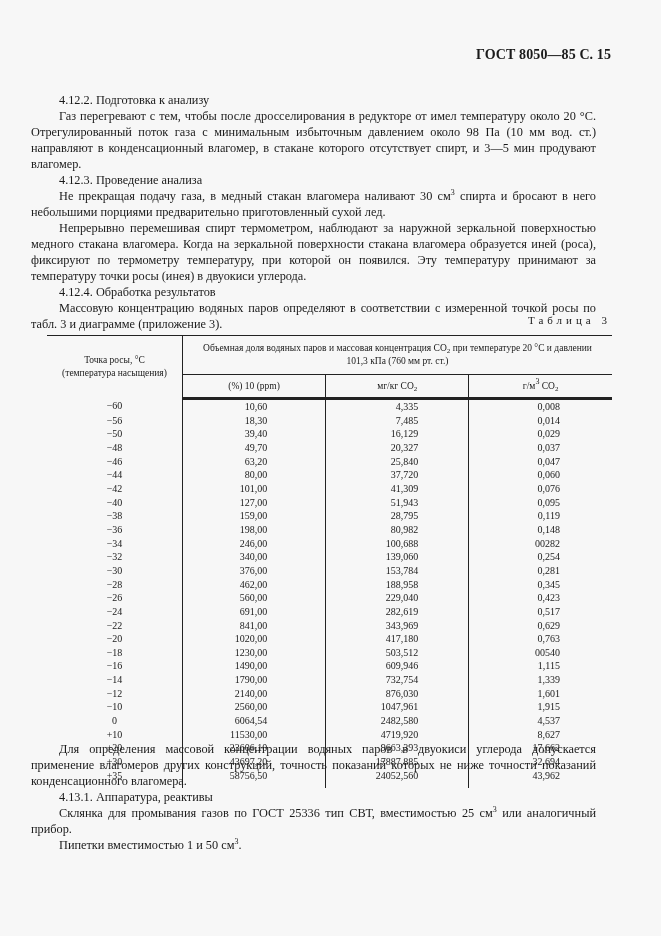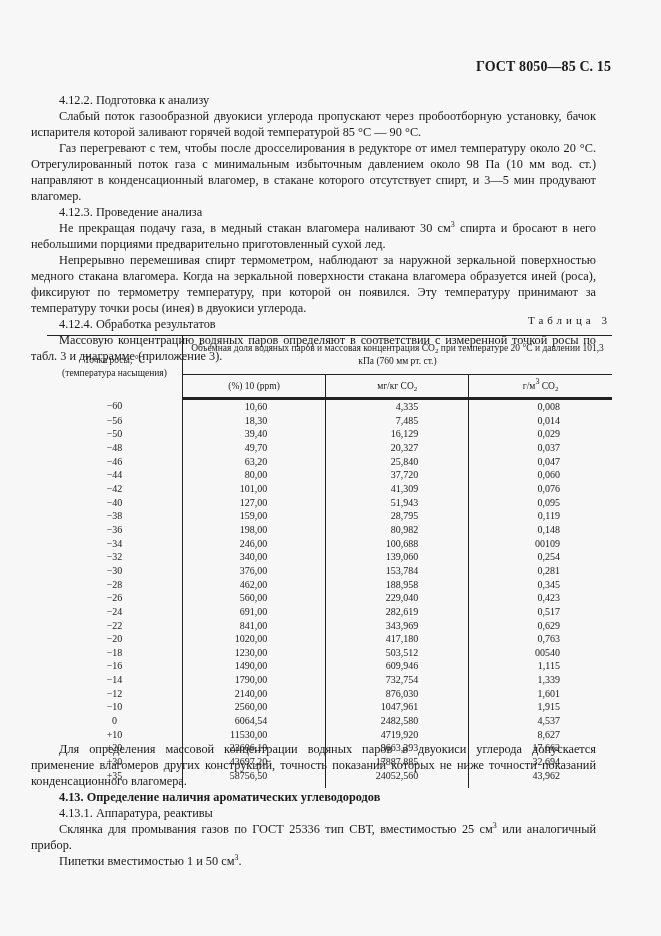--- a/index.html
+++ b/index.html
@@ -2,38 +2,38 @@
 <html><head>
 <meta charset="utf-8">
 <style>
   html, body { margin: 0; padding: 0; }
   body {
     width: 661px; height: 936px; background: #f7f7f7; position: relative;
     font-family: "Liberation Serif", "DejaVu Serif", serif; color: #1a1a1a;
     overflow: hidden;
   }
   .page-header {
-    position: absolute; top: 59px; right: 50px;
+    position: absolute; top: 47px; right: 50px;
     font-weight: bold; font-size: 14px; letter-spacing: 0.1px;
   }
   .text-block { position: absolute; left: 31px; width: 565px; font-size: 12.3px; line-height: 16px; }
   .text-block p { margin: 0; text-align: justify; }
   .ind { text-indent: 28px; }
   .sec { text-indent: 28px; }
   .sec-bold { text-indent: 28px; font-weight: bold; }
   sup { font-size: 8px; line-height: 0; vertical-align: 5px; }
   .table-caption {
     position: absolute; top: 314px; right: 50px; font-size: 11px; letter-spacing: 4px;
   }
   .tbl { position: absolute; left: 47px; top: 335px; width: 565px; }
   .tbl table { border-collapse: collapse; width: 565px; font-size: 9.5px; table-layout: fixed; }
   .tbl th { font-weight: normal; text-align: center; padding: 0; }
   .tbl thead tr.r1 th { border-top: 1.5px solid #222; }
   .h-dew { width: 135px; border-right: 1px solid #222; height: 58px; line-height: 13px; }
-  .h-group { border-bottom: 1px solid #222; height: 34px; line-height: 13px; padding: 2px 8px !important; }
+  .h-group { border-bottom: 1px solid #222; height: 34px; line-height: 13px; padding: 2px 20px !important; }
   .h-col { height: 22px; border-right: 1px solid #222; }
   .h-col:last-child { border-right: none; }
   thead tr.r2 th { border-bottom: 3px solid #222; }
   .tbl tbody td { font-size: 10px; padding: 0; height: 13.65px; line-height: 13.65px; }
   .c-dew { text-align: center; border-right: 1px solid #222; }
   .c-v { border-right: 1px solid #222; text-align: right; }
   .c-v.ppm { padding-right: 58px !important; }
   .c-v.mg  { padding-right: 50px !important; }
   .c-v.g   { border-right: none; padding-right: 52px !important; }
   .tbl tbody tr:last-child td { padding-bottom: 6px !important; }
@@ -42,21 +42,20 @@
   .text-top { top: 92px; }
   sub { font-size: 7px; vertical-align: -2px; line-height: 0; }
 </style>
 </head>
 <body>
 
 <div class="page-header">ГОСТ 8050—85 С. 15</div>
 
 <div class="text-block text-top">
   <p class="sec">4.12.2. Подготовка к анализу</p>
-  <p class="ind">Слабый поток газообразной двуокиси углерода пропускают через пробоотборную установку, бачок испарителя которой заливают горячей водой температурой 85 °С — 90 °С.</p>
   <p class="ind">Газ перегревают с тем, чтобы после дросселирования в редукторе от имел температуру около 20 °С. Отрегулированный поток газа с минимальным избыточным давлением около 98 Па (10 мм вод. ст.) направляют в конденсационный влагомер, в стакане которого отсутствует спирт, и 3—5 мин продувают влагомер.</p>
   <p class="sec">4.12.3. Проведение анализа</p>
   <p class="ind"><span>Не прекращая подачу газа, в медный стакан влагомера наливают 30 см</span><sup>3</sup><span> спирта и бросают в него небольшими порциями предварительно приготовленный сухой лед.</span></p>
   <p class="ind">Непрерывно перемешивая спирт термометром, наблюдают за наружной зеркальной поверхностью медного стакана влагомера. Когда на зеркальной поверхности стакана влагомера образуется иней (роса), фиксируют по термометру температуру, при которой он появился. Эту температуру принимают за температуру точки росы (инея) в двуокиси углерода.</p>
   <p class="sec">4.12.4. Обработка результатов</p>
   <p class="ind">Массовую концентрацию водяных паров определяют в соответствии с измеренной точкой росы по табл. 3 и диаграмме (приложение 3).</p>
 </div>
 
 <div class="table-caption">Таблица 3</div>
 
@@ -134,21 +133,21 @@
         <tr>
           <td class="c-dew">−36</td>
           <td class="c-v ppm">198,00</td>
           <td class="c-v mg">80,982</td>
           <td class="c-v g">0,148</td>
         </tr>
         <tr>
           <td class="c-dew">−34</td>
           <td class="c-v ppm">246,00</td>
           <td class="c-v mg">100,688</td>
-          <td class="c-v g">00109</td>
+          <td class="c-v g">00282</td>
         </tr>
         <tr>
           <td class="c-dew">−32</td>
           <td class="c-v ppm">340,00</td>
           <td class="c-v mg">139,060</td>
           <td class="c-v g">0,254</td>
         </tr>
         <tr>
           <td class="c-dew">−30</td>
           <td class="c-v ppm">376,00</td>
@@ -244,17 +243,16 @@
           <td class="c-v ppm">58756,50</td>
           <td class="c-v mg">24052,560</td>
           <td class="c-v g">43,962</td>
         </tr>
       </tbody>
   </table>
 </div>
 
 <div class="text-block text-bottom">
   <p class="ind">Для определения массовой концентрации водяных паров в двуокиси углерода допускается применение влагомеров других конструкций, точность показаний которых не ниже точности показаний конденсационного влагомера.</p>
-  <p class="sec-bold">4.13. Определение наличия ароматических углеводородов</p>
   <p class="sec">4.13.1. Аппаратура, реактивы</p>
   <p class="ind"><span>Склянка для промывания газов по ГОСТ 25336 тип СВТ, вместимостью 25 см</span><sup>3</sup><span> или аналогичный прибор.</span></p>
   <p class="ind"><span>Пипетки вместимостью 1 и 50 см</span><sup>3</sup><span>.</span></p>
 </div>
 
 </body></html>

